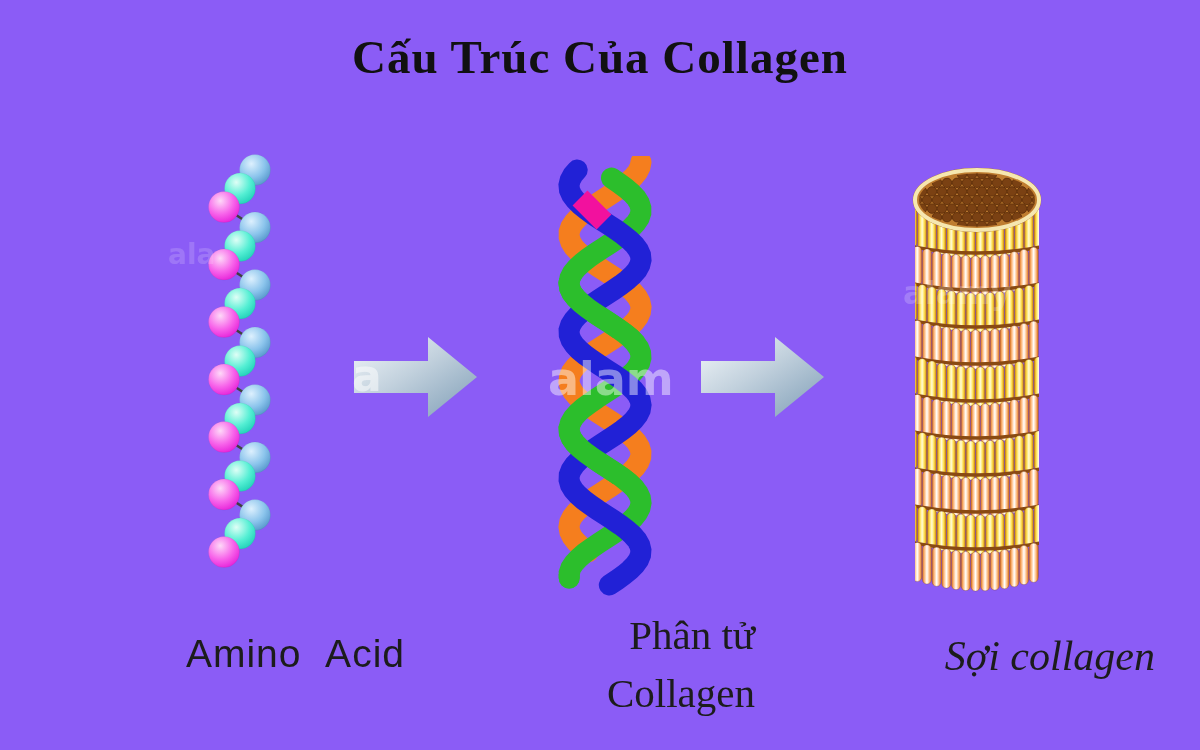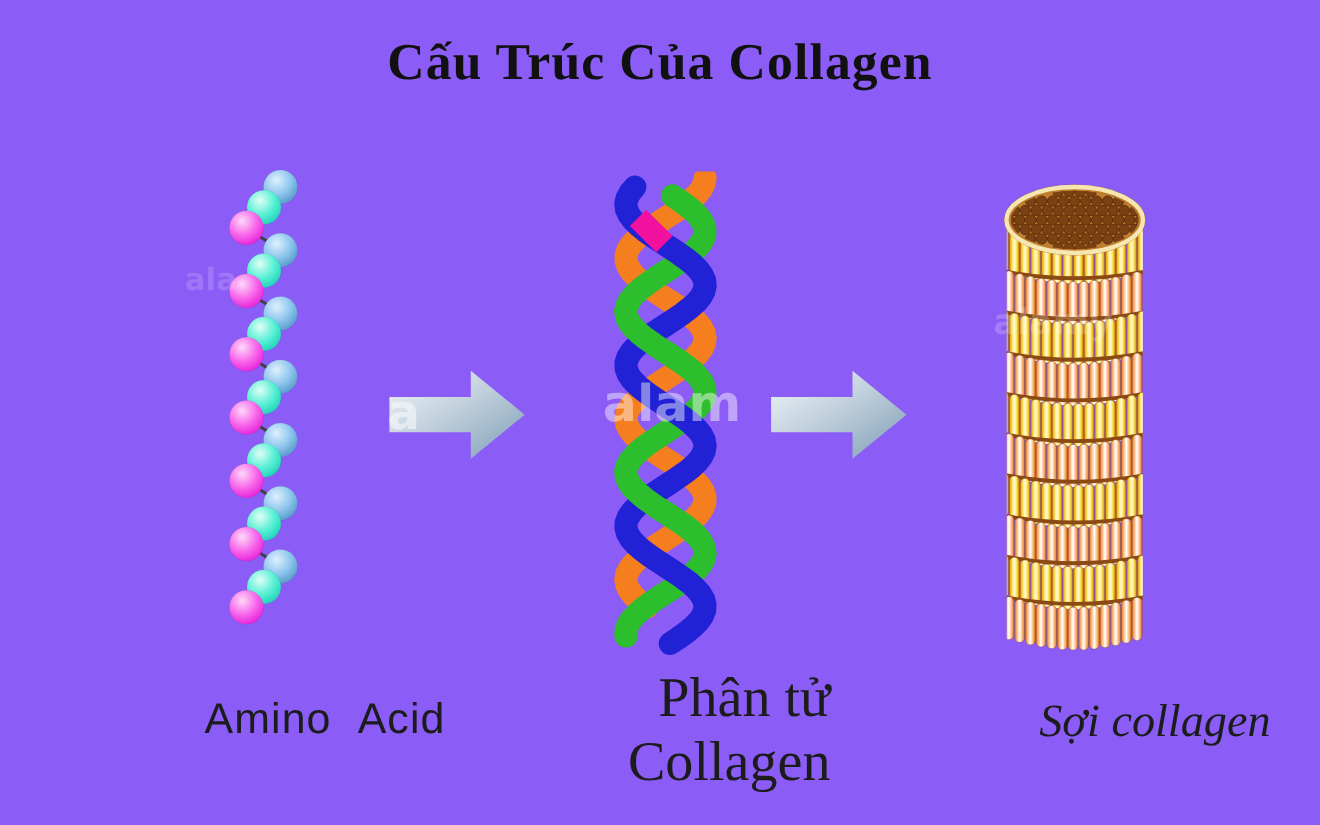--- a/index.html
+++ b/index.html
@@ -16,21 +16,21 @@
   #arrow1-svg{left:350px;top:332px;}
   #helix-svg {left:540px;top:156px;}
   #arrow2-svg{left:697px;top:332px;}
   #fiber-svg {left:912px;top:162px;}
   .label{position:absolute;color:#1c1c1c;text-align:right;}
   .label-amino{
     left:60px;top:632px;width:345px;
     font-family:"Liberation Sans","DejaVu Sans",sans-serif;
     font-size:39px;word-spacing:14px;letter-spacing:1px;
   }
-  .label-molecule{left:460px;top:606px;width:295px;font-size:51px;line-height:58px;}
+  .label-molecule{left:460px;top:606px;width:295px;font-size:41px;line-height:58px;}
   .label-fiber{left:840px;top:632px;width:315px;font-size:42px;font-style:italic;}
   .watermark{
     position:absolute;color:#ffffff;
     font:bold 40px "DejaVu Sans",sans-serif;pointer-events:none;
   }
 </style>
 </head>
 <body>
 
 <div id="canvas">
@@ -381,16 +381,16 @@
   <div class="label label-amino">Amino Acid</div>
   <div class="label label-molecule">
     <div>Phân tử</div>
     <div>Collagen</div>
   </div>
   <div class="label label-fiber">Sợi collagen</div>
 
   <div id="watermarks">
       <div class="watermark" style="left: 168px; top: 238px; font-size: 28px; opacity: 0.16;">ala</div>
       <div class="watermark" style="left: 352px; top: 350px; font-size: 44px; opacity: 0.5;">a</div>
-      <div class="watermark" style="left: 548px; top: 340px; font-size: 46px; opacity: 0.45;">alam</div>
+      <div class="watermark" style="left: 548px; top: 352px; font-size: 46px; opacity: 0.45;">alam</div>
       <div class="watermark" style="left: 903px; top: 243px; font-size: 32px; opacity: 0.2; margin-top: 31px;">alamy</div>
     </div>
 </div>
 
 </body></html>

